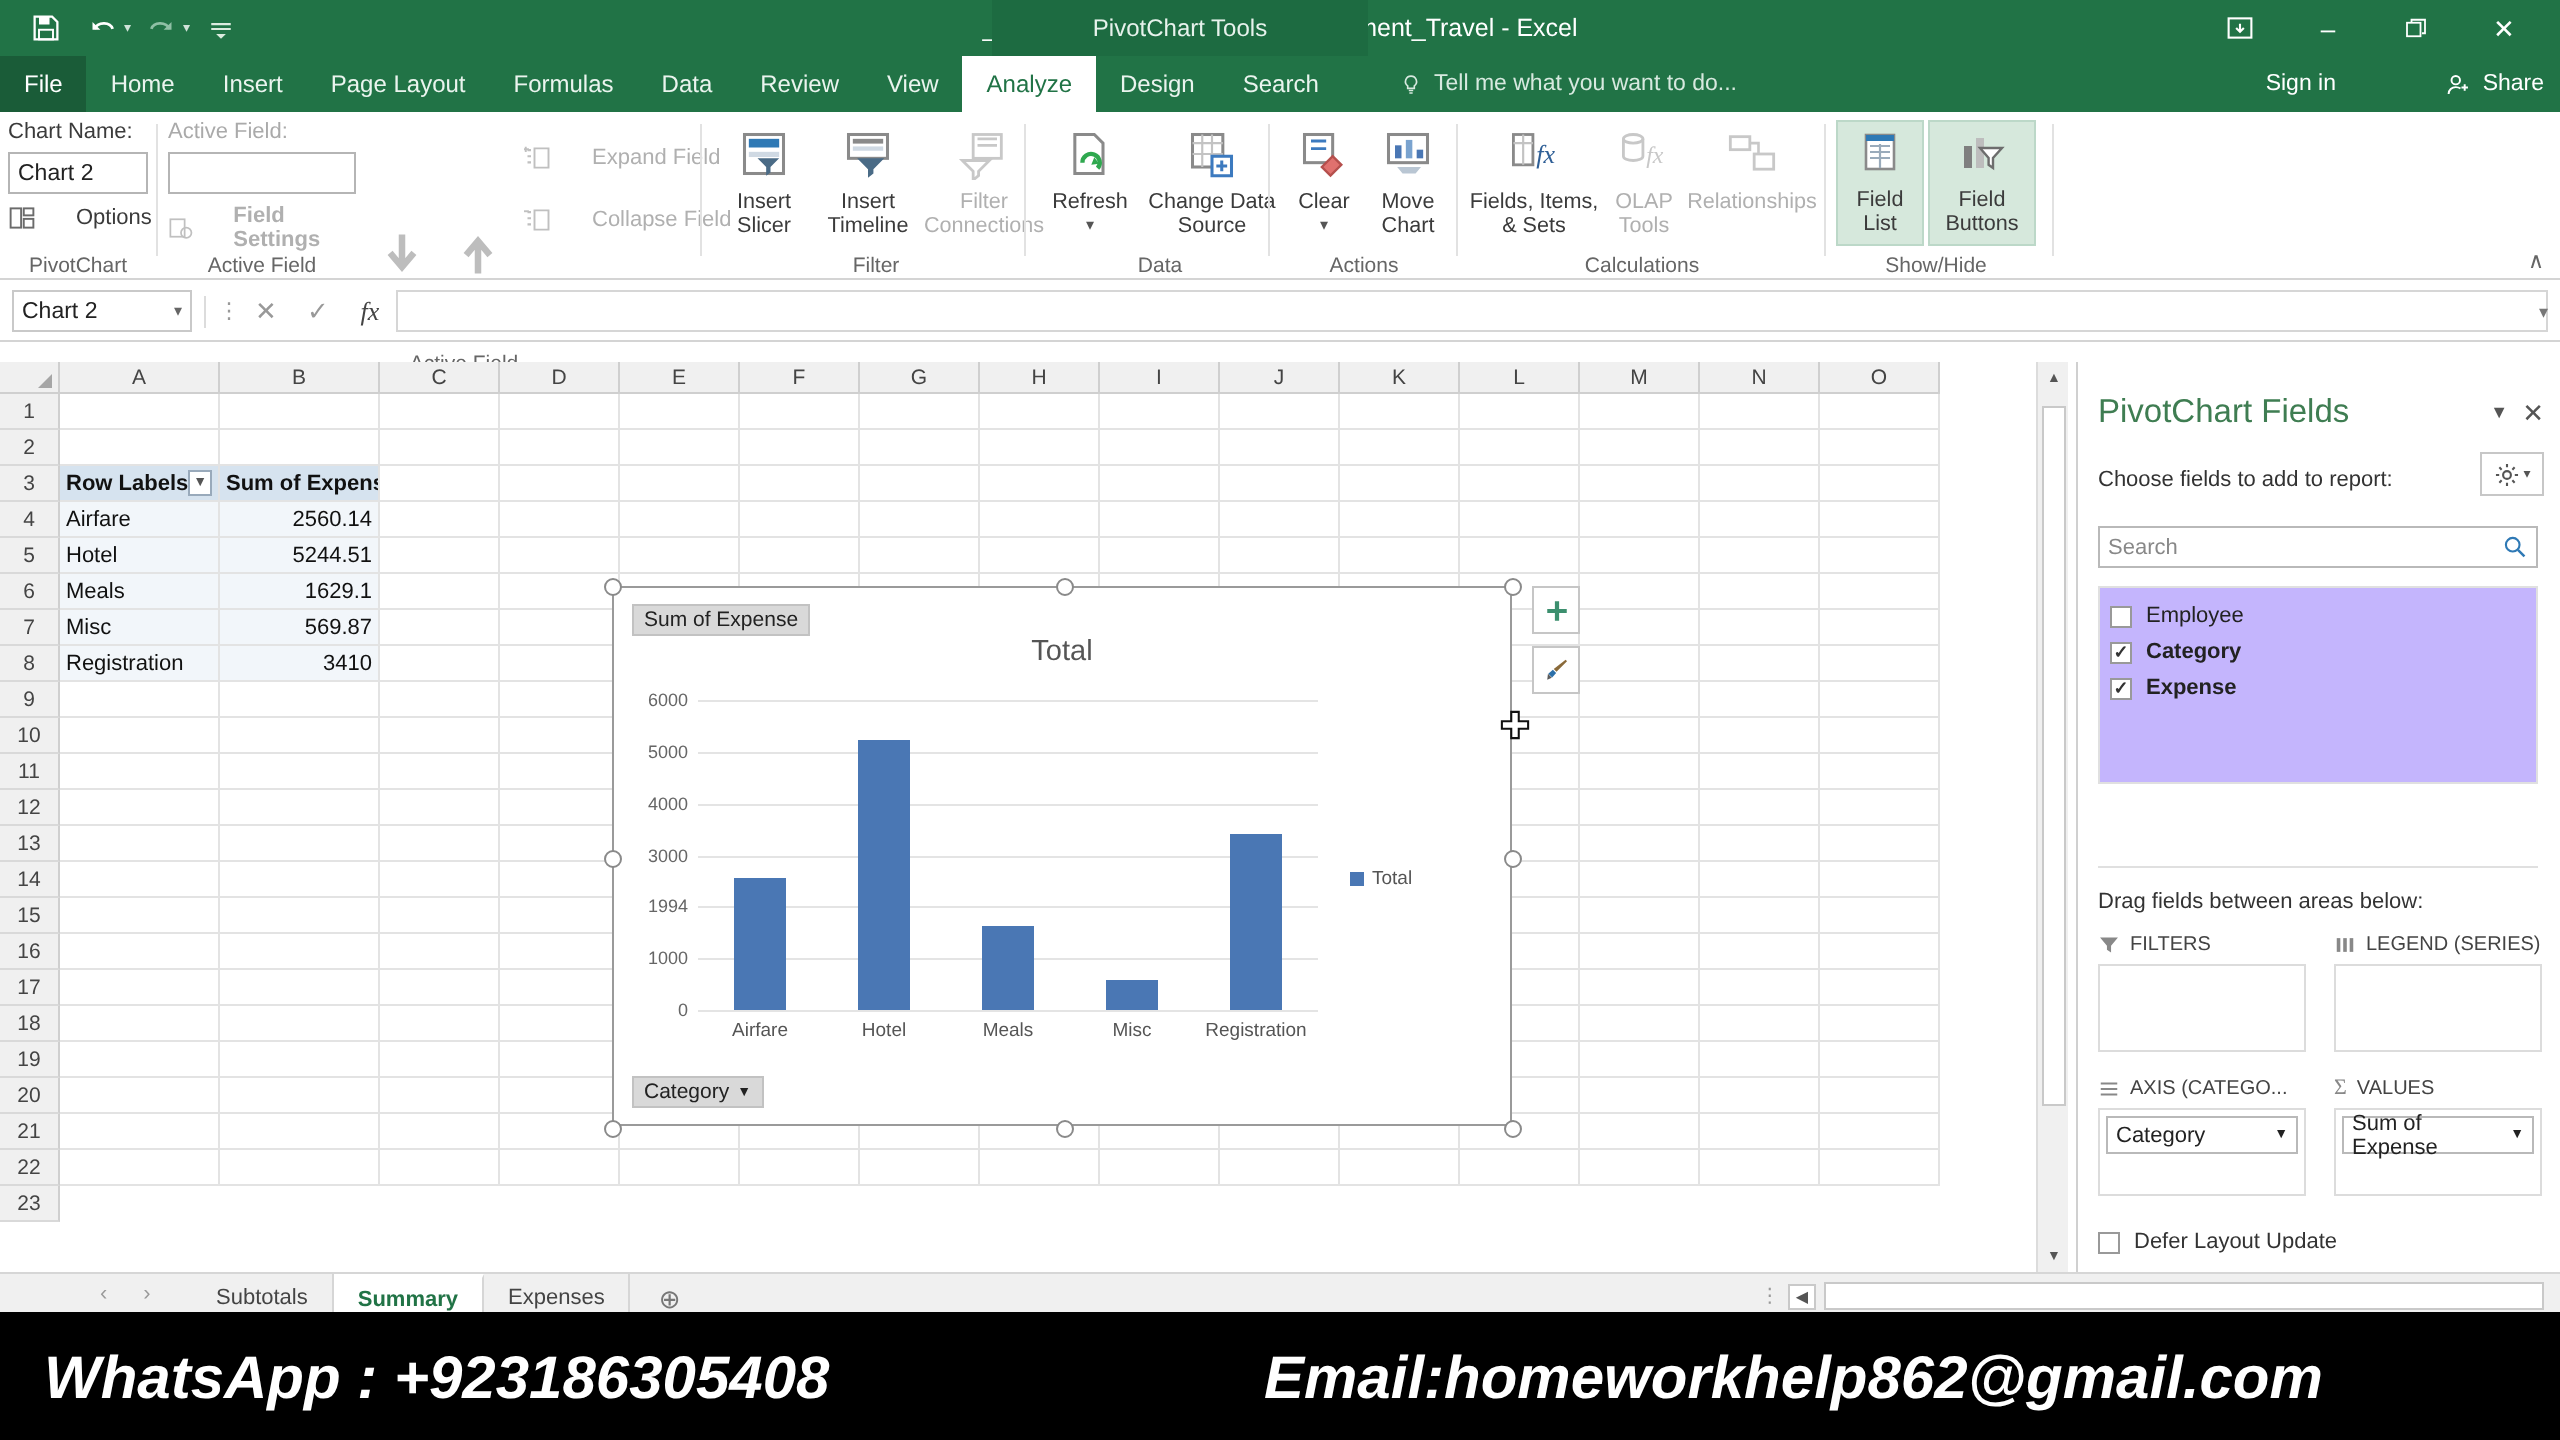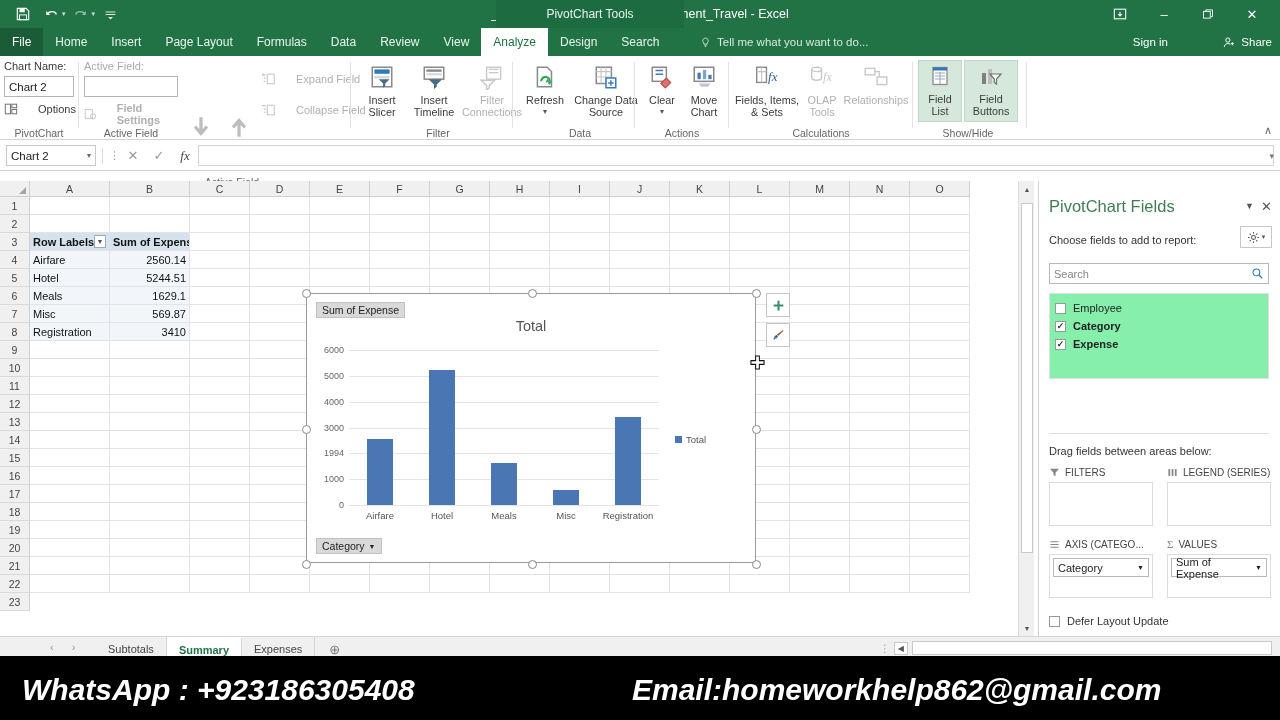--- a/index.html
+++ b/index.html
@@ -218,22 +218,22 @@
   .pane-sub { position:absolute; left:10px; top:53px; font-size:11px; color:#333; }
   .pane-gear {
     position:absolute; right:8px; top:45px; width:32px; height:22px; border:1px solid #c7c7c7;
     display:flex; align-items:center; justify-content:center; gap:2px; background:#fff;
   }
   .pane-search {
     position:absolute; left:10px; top:82px; width:220px; height:21px; border:1px solid #b9b9b9;
     display:flex; align-items:center; padding:0 4px; font-size:11px; color:#888;
   }
   .fieldlist {
-    position:absolute; left:10px; top:112px; width:220px; height:86px; border:1px solid #e0e0e0;
-    background:#86efac;
+    position:absolute; left:10px; top:112px; width:220px; height:99px; border:1px solid #e0e0e0;
+    background:#c4b5fd;
   }
   .fielditem { display:flex; align-items:center; gap:7px; height:18px; padding-left:5px; font-size:11px; color:#222; }
   .fielditem.checked { font-weight:bold; }
   .cb { width:11px; height:11px; border:1px solid #999; background:#fff; display:flex; align-items:center; justify-content:center; font-size:9px; color:#333; line-height:1; }
   .pane-drag { position:absolute; left:10px; top:264px; font-size:11px; color:#333; }
   .pane-hr { position:absolute; left:10px; top:252px; width:220px; height:1px; background:#e0e0e0; }
 
   .areas { position:absolute; left:10px; top:284px; width:222px; }
   .area { position:absolute; width:104px; height:62px; }
   .area-hdr { display:flex; align-items:center; gap:5px; font-size:10px; color:#444; height:14px; }

